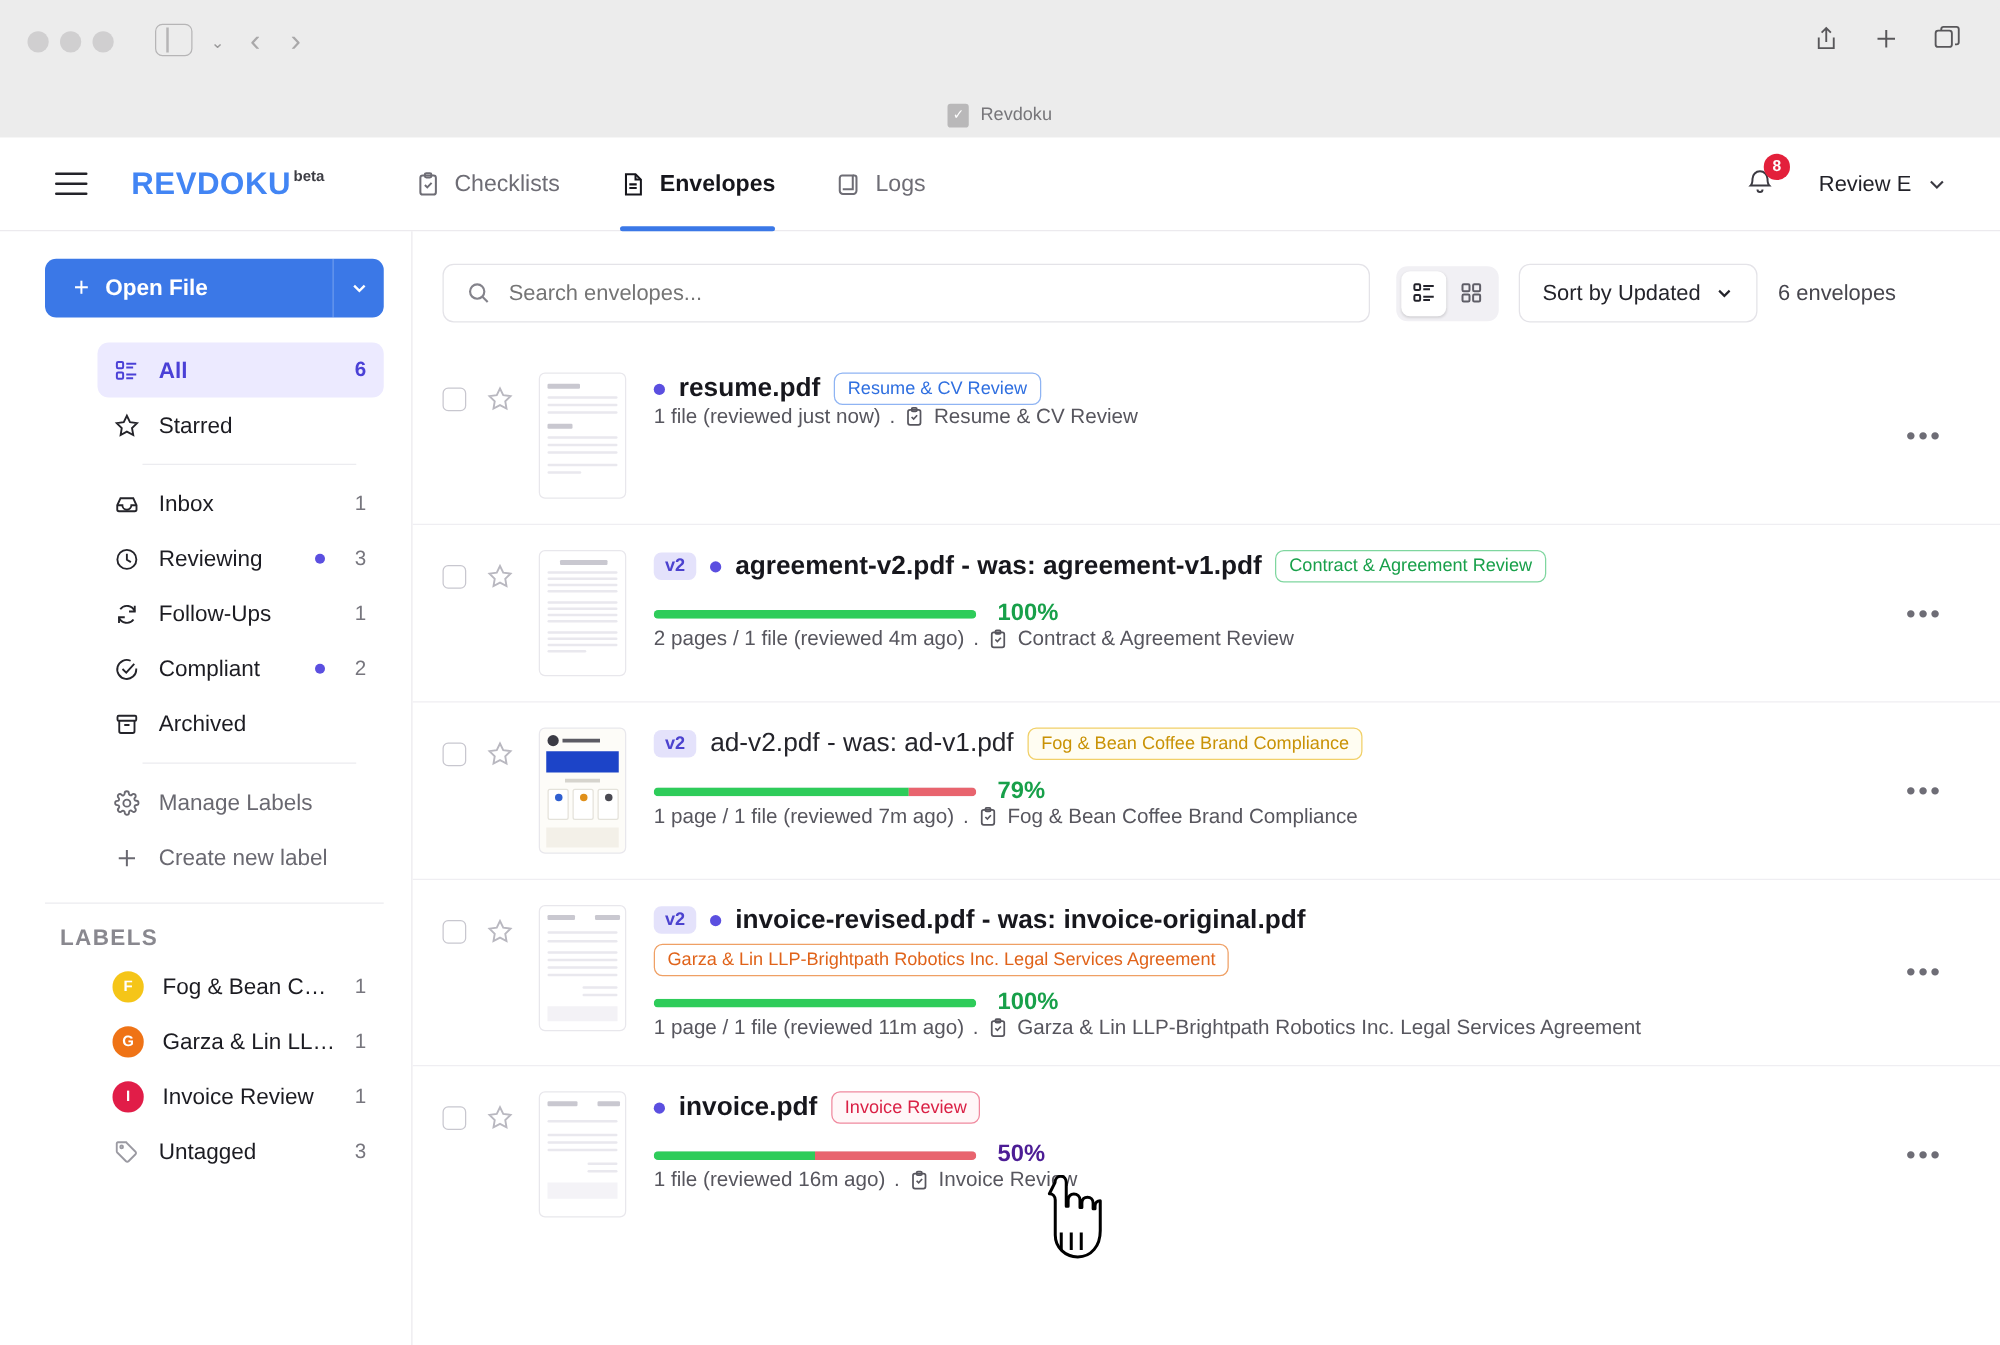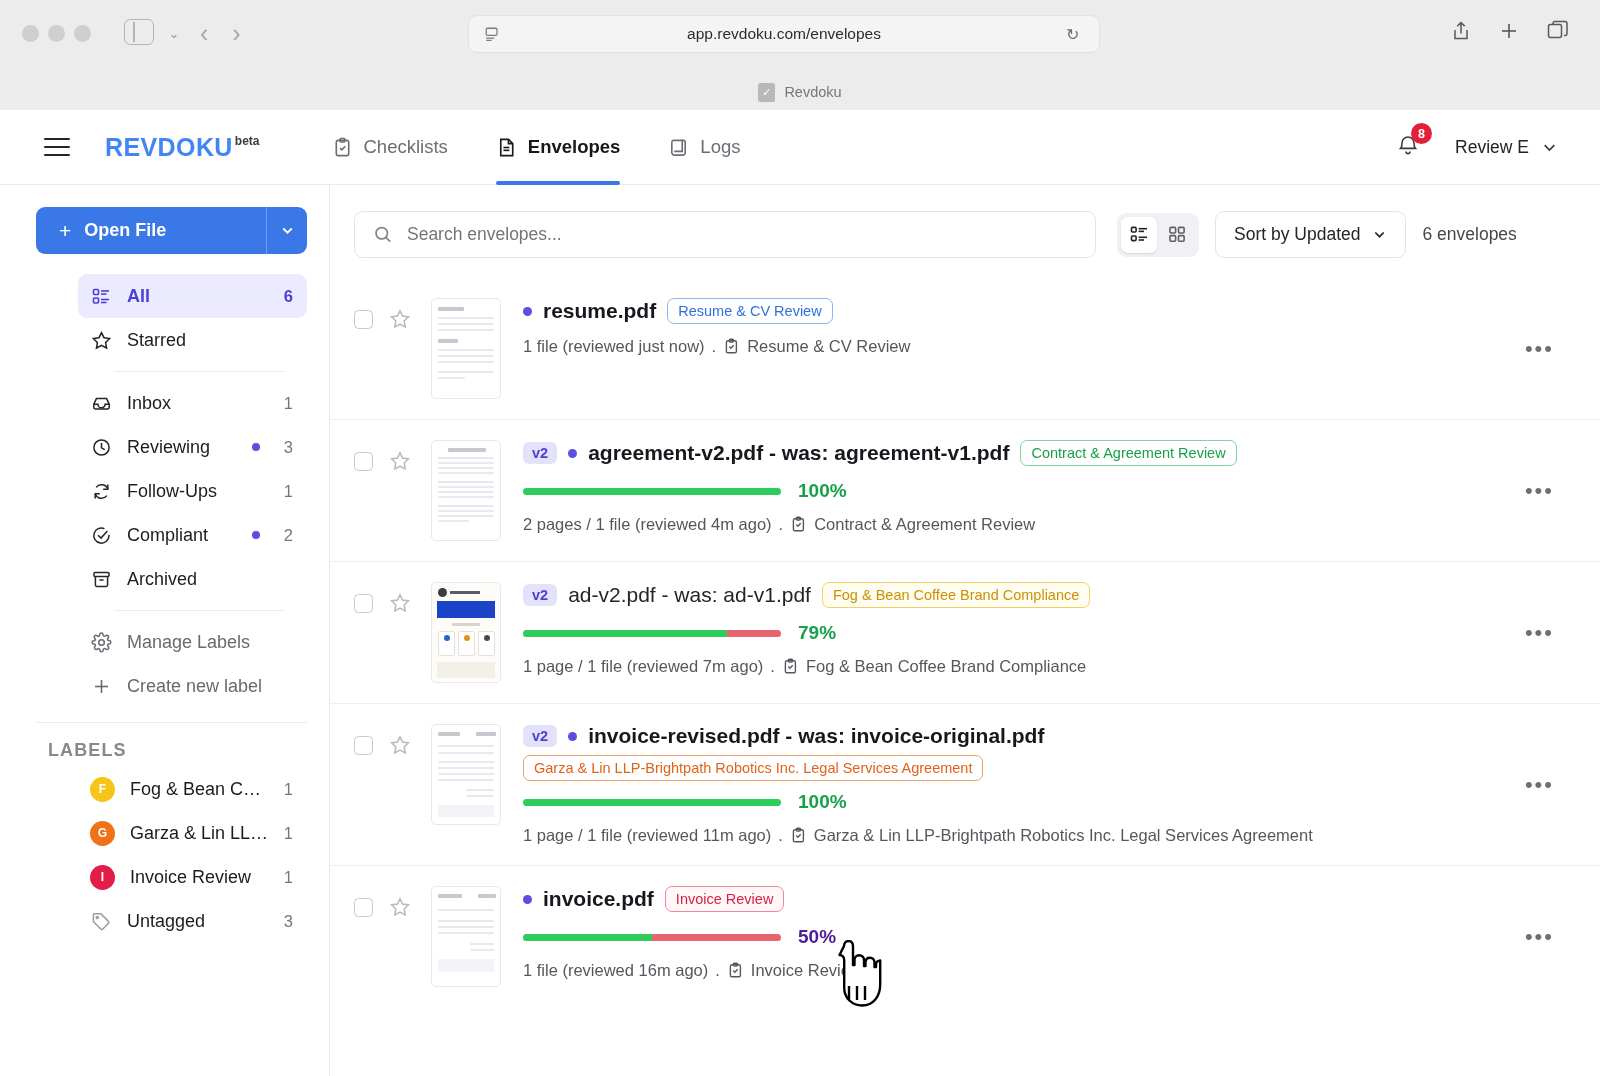--- a/index.html
+++ b/index.html
@@ -130,50 +130,41 @@
   .newdot { width:9px; height:9px; border-radius:50%; background:#5b4fe0; flex:none; }
   .fname { font-size:21px; font-weight:bold; color:#17171d; }
   .fname.light { font-weight:normal; color:#24242b; }
   .tagbadge { font-size:14.5px; border-radius:7px; padding:4px 10px; border:1.4px solid; white-space:nowrap; }
   .tagrow { margin-top:11px; }
   .progress-line { display:flex; align-items:center; gap:17px; margin-top:14px; }
   .bar { width:258px; height:7px; border-radius:4px; overflow:hidden; display:flex; background:#eeedf2;}
   .bar .g { background:#2ecc5a; height:100%; }
   .bar .r { background:#e8646e; height:100%; }
   .pct { font-size:19px; font-weight:bold; }
-  .metaline { margin-top:13px; font-size:16.5px; color:#57565e; display:flex; align-items:center; gap:7px; flex-wrap:wrap;}
+  .metaline { font-size:16.5px; color:#57565e; display:flex; align-items:center; gap:7px; flex-wrap:wrap;}
   .dots-btn { position:absolute; right:46px; top:50%; transform:translateY(-50%); font-size:22px; color:#6e6d76; letter-spacing:2px; cursor:pointer;}
 
   .cursor { position:absolute; left:826px; top:940px; width:56px; height:70px; pointer-events:none; z-index:50;}
 </style>
 </head>
 <body>
 
 <div class="screen">
 
   <div class="browser-chrome">
     <div class="traffic">
       <span class="dot-tl"></span>
       <span class="dot-tl"></span>
       <span class="dot-tl"></span>
     </div>
     <div class="sidebar-toggle-btn"></div>
     <div class="chev-small">⌄</div>
     <div class="nav-arrows">
       <span>‹</span>
       <span>›</span>
-    </div>
-    <div class="urlbar">
-      <svg class="reader-ic" viewBox="0 0 20 20" fill="none" stroke="#7c7b7d" stroke-width="1.4">
-        <rect x="3" y="2.5" width="12" height="8" rx="1.3"></rect>
-          <line x1="3" y1="13.5" x2="12" y2="13.5"></line>
-          <line x1="3" y1="16" x2="9" y2="16"></line>
-      </svg>
-      <span class="url-text">app.revdoku.com/envelopes</span>
-      <span class="reload-ic">↻</span>
     </div>
     <div class="right-chrome">
       <svg width="22" height="22" viewBox="0 0 22 22" fill="none" stroke="#58575a" stroke-width="1.5">
         <path d="M11 2.5v11M7.3 6.1L11 2.5l3.7 3.6"></path>
           <path d="M5 10v8.5h12V10"></path>
       </svg>
       <svg width="22" height="22" viewBox="0 0 22 22" stroke="#58575a" stroke-width="1.6">
         <line x1="11" y1="4" x2="11" y2="18"></line>
           <line x1="4" y1="11" x2="18" y2="11"></line>
       </svg>

